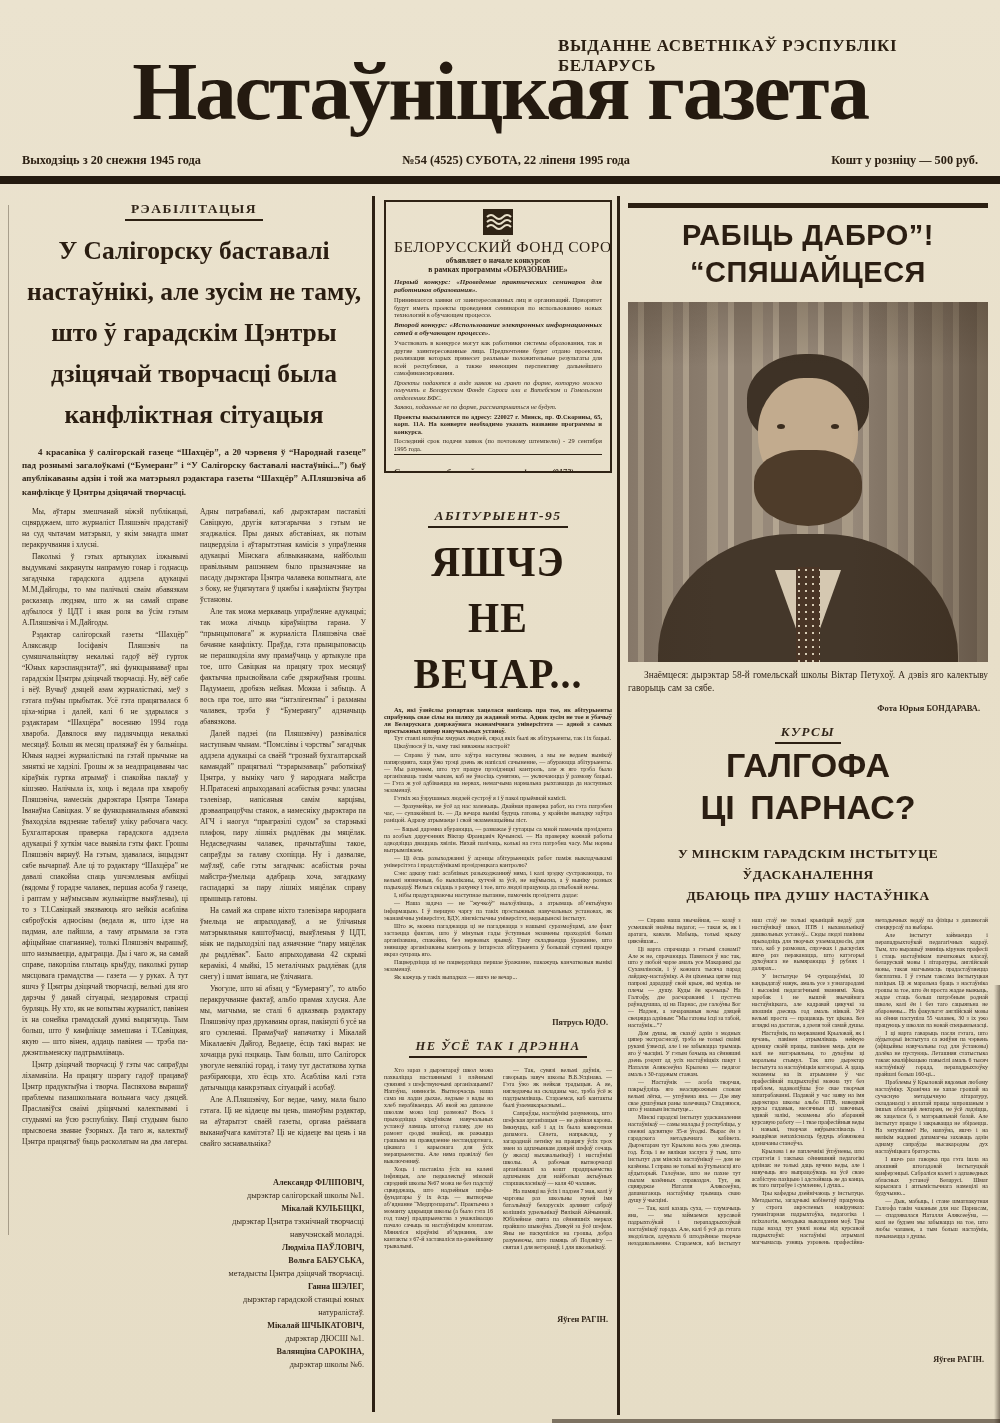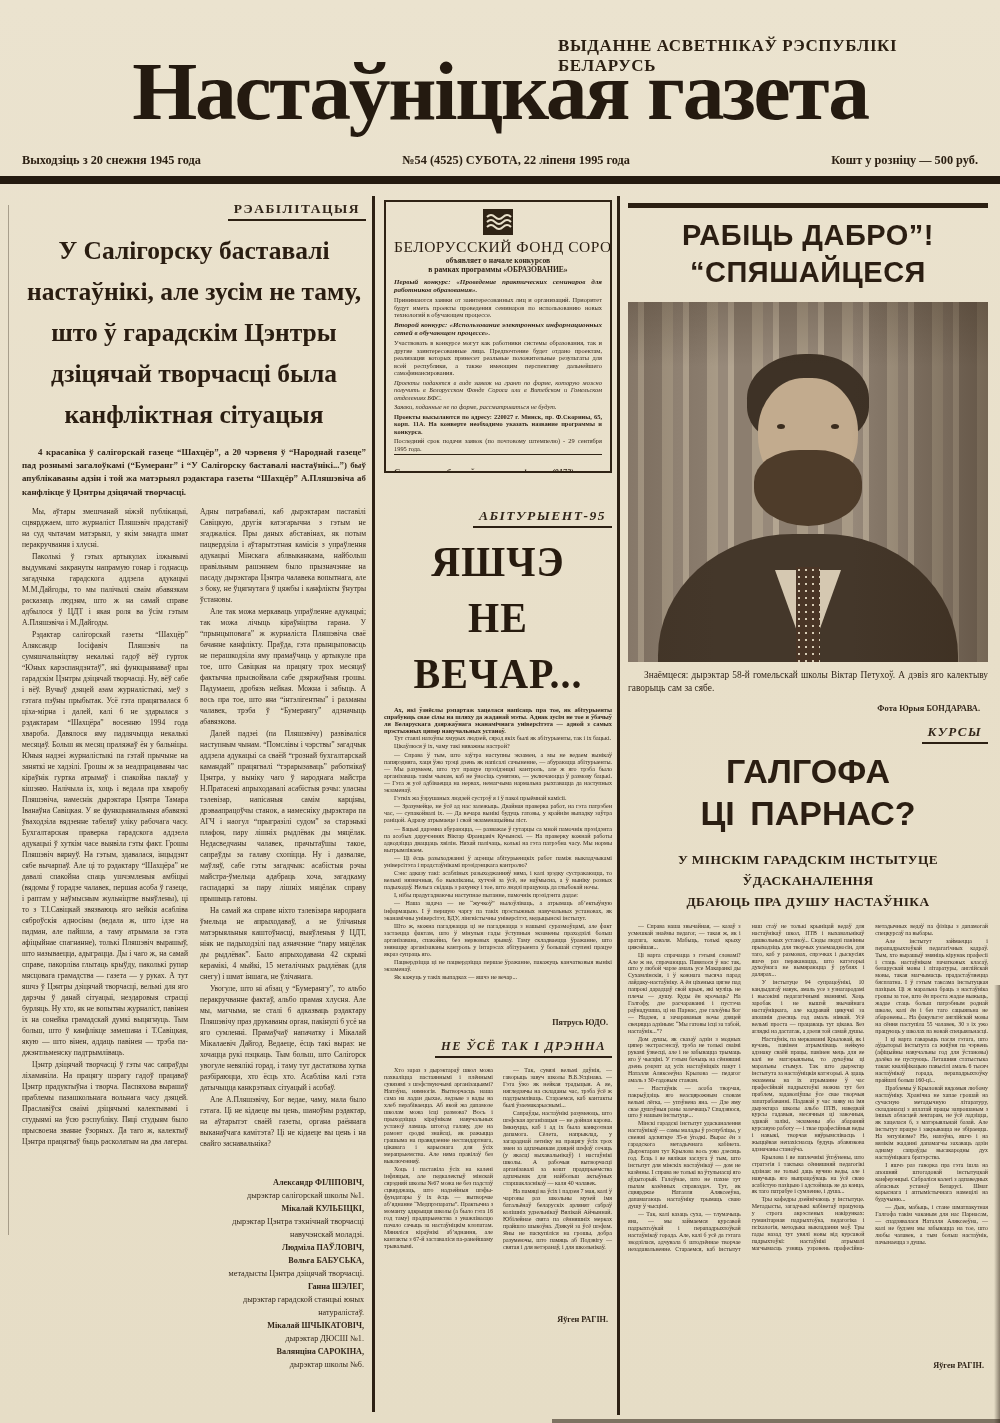--- a/index.html
+++ b/index.html
@@ -13,21 +13,21 @@
             transform:scaleX(1.13) scaleY(1.12);transform-origin:center top;}
   .dateline{position:absolute;top:153px;left:22px;width:956px;display:flex;justify-content:space-between;
             font-weight:bold;font-size:12.3px;color:#2c2013;}
   .top-rule{position:absolute;top:176px;left:0;width:1000px;height:8px;background:#241a10;}
   .divider-v1{position:absolute;top:196px;left:372px;width:3px;height:1216px;background:#2d2114;}
   .divider-v2{position:absolute;top:196px;left:617px;width:3px;height:1219px;background:#2d2114;}
   .edge-left{position:absolute;top:205px;left:8px;width:1px;height:1030px;background:rgba(45,33,20,.35);}
   .edge-right{position:absolute;top:985px;right:0;width:6px;height:438px;background:linear-gradient(90deg,transparent,rgba(40,28,16,.5));}
   .edge-bottom{position:absolute;bottom:0;left:552px;right:0;height:4px;background:rgba(40,28,16,.55);}
   
-  .rubric-wrap{text-align:right;text-decoration:underline;}
+  .rubric-wrap{text-align:center;text-decoration:underline;}
   .rubric{display:inline-block;font-weight:bold;font-size:13.5px;letter-spacing:1.5px;
           border-bottom:2.5px solid #2c2013;padding:0 6px 2px;}
   .rubric.it{font-style:italic;}
   .byline{text-align:right;font-weight:bold;font-size:8.2px;padding-right:4px;}
   .jbody{text-align:justify;}
   .jbody p{margin:0 0 1px 0;text-indent:10px;}
   .jbody p.b{font-weight:bold;}
   
   .sec-left{position:absolute;top:199px;left:22px;width:344px;}
   .left-headline{margin-top:9px;text-align:center;font-weight:bold;font-size:25.5px;line-height:41px;color:#2a1d11;}
@@ -80,21 +80,21 @@
   .ph-body{position:absolute;left:50%;bottom:0;width:300px;height:128px;transform:translateX(-50%);
            background:#44372a;border-radius:45% 45% 0 0/95% 95% 0 0;}
   .ph-shirt{position:absolute;left:50%;bottom:0;width:66px;height:92px;transform:translateX(-50%);
             background:#d5c8b1;clip-path:polygon(0 0,100% 0,50% 100%);}
   .ph-tie{position:absolute;left:50%;bottom:0;width:24px;height:95px;transform:translateX(-50%);
           background:#4a3526 radial-gradient(circle at 3px 3px,#d7cbb5 1.2px,rgba(0,0,0,0) 1.4px);background-size:7px 7px;}
   .caption{margin-top:7px;font-size:9.4px;line-height:13px;text-align:justify;text-indent:16px;}
   .credit{margin-top:9px;text-align:right;font-weight:bold;font-size:8.4px;padding-right:8px;}
   .kursy-rubric{margin-top:9px;}
   .kursy-rubric .rubric{font-size:13px;}
-  .kursy-headline{margin-top:6px;text-align:center;font-family:"Liberation Sans",sans-serif;font-weight:bold;
+  .kursy-headline{text-align:center;font-family:"Liberation Sans",sans-serif;font-weight:bold;
                   font-size:34px;line-height:42px;word-spacing:6px;color:#2b1e12;}
   .kursy-subhead{margin-top:15px;text-align:center;font-weight:bold;font-size:13.3px;line-height:21px;
                  letter-spacing:.4px;color:#2c2013;}
   .kursy-body{margin-top:11px;column-count:3;column-gap:11px;font-size:5.9px;line-height:6.9px;height:438px;overflow:hidden;}
 </style>
 </head>
 <body>
 
 <div class="page">
 

